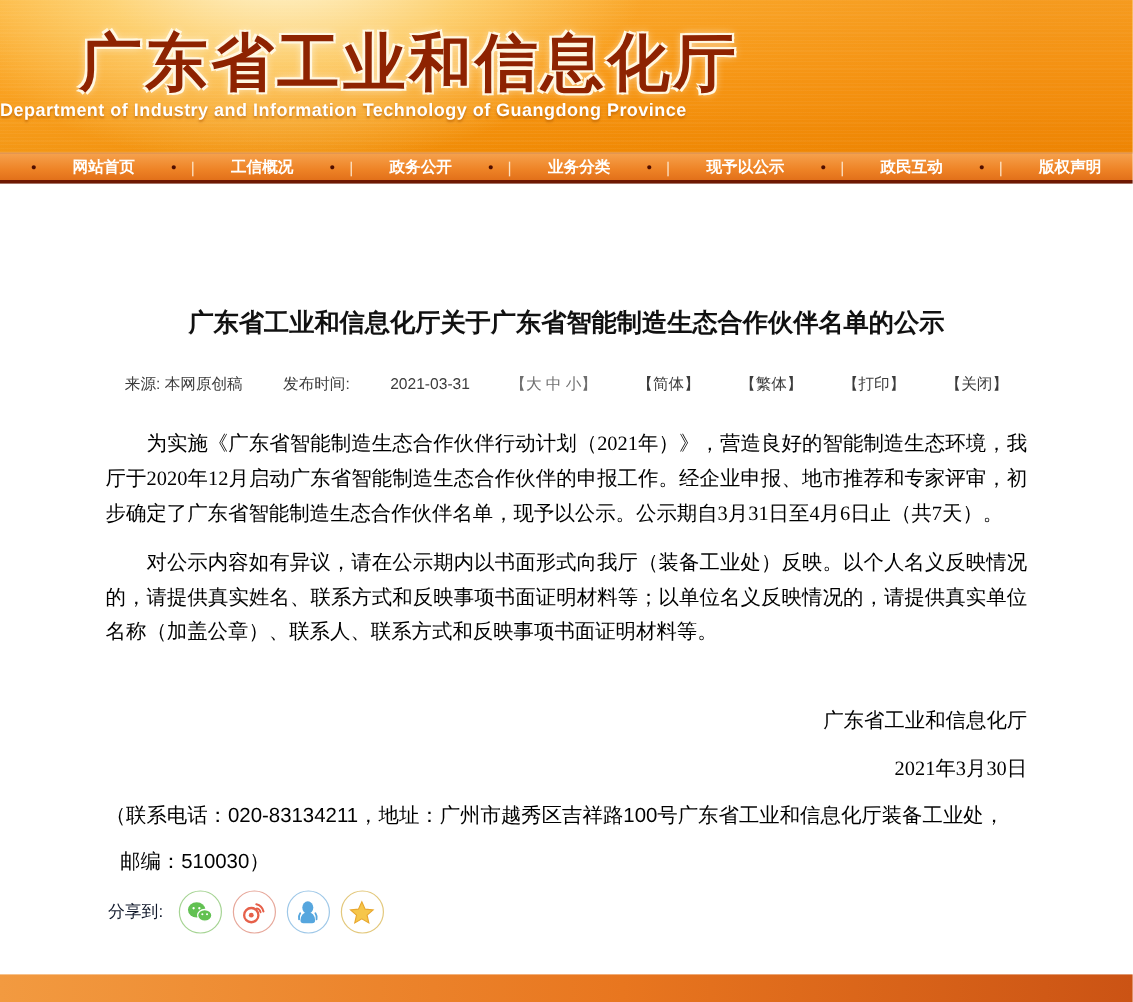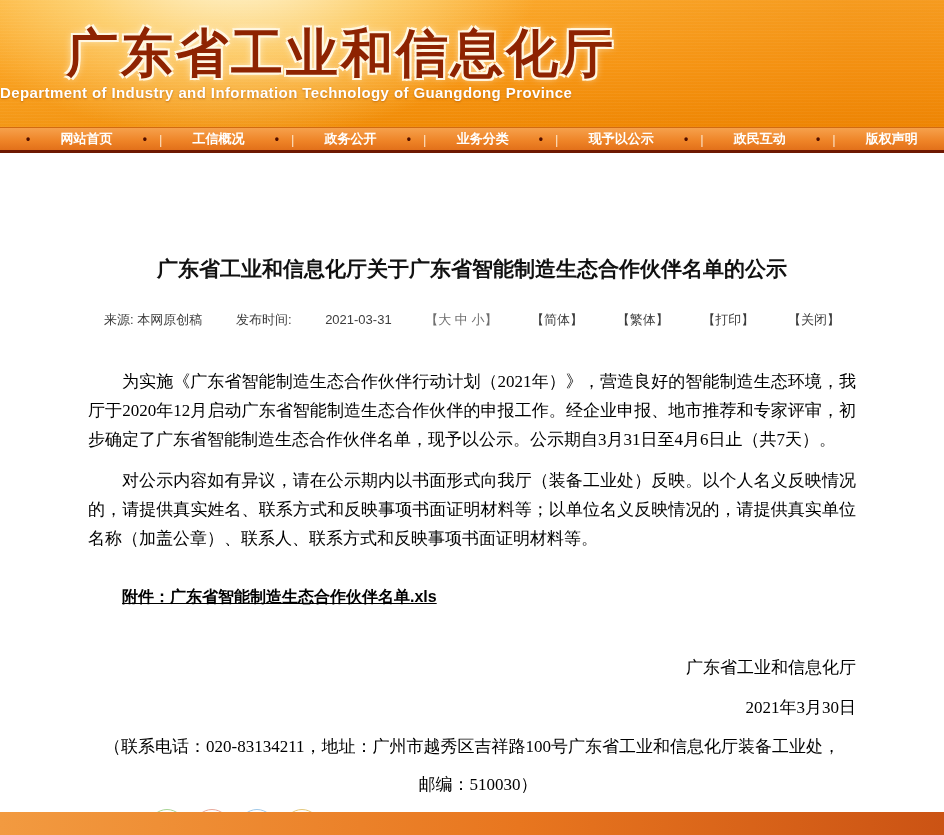--- a/index.html
+++ b/index.html
@@ -39,33 +39,33 @@
   .nav-sep .pipe{color:rgba(255,243,225,0.85);font-weight:normal;}
   
   .article{padding:0 88px;}
   .article-title{
     text-align:center;margin-top:102px;font-size:21px;font-weight:bold;color:#111111;
   }
   .meta{text-align:center;margin-top:28px;font-size:13px;color:#3c3c3c;white-space:nowrap;}
   .meta span{margin:0 15px;}
   .meta .ctrl{cursor:pointer;}
   .meta .size-ctrl{color:#6f6f6f;}
-  .body-text{margin-top:38px;}
+  .body-text{margin-top:26px;}
   .body-text p{
     margin:0;font-family:"Liberation Serif",serif;font-size:17px;line-height:29px;
     color:#000000;text-align:justify;text-indent:34px;
   }
   .body-text p + p{margin-top:12px;}
   .attachment{
     display:inline-block;margin-top:34px;margin-left:34px;
     font-size:16px;font-weight:bold;color:#000000;text-decoration:underline;cursor:pointer;
   }
   .signature{text-align:right;margin-top:48px;font-family:"Liberation Serif",serif;font-size:17px;color:#000;}
   .signature .sig-date{margin-top:17px;}
-  .contact{margin-top:16px;font-family:Liberation Serif, serif;font-size:17px;color:#000;text-align:center;}
+  .contact{margin-top:16px;font-family:Liberation Sans, sans-serif;font-size:17px;color:#000;}
   .contact .line2{margin-top:15px;padding-left:12px;}
   
   .share{display:flex;align-items:center;gap:9px;margin-top:13px;padding-left:2px;}
   .share-label{font-size:14px;color:#0f172a;margin-right:4px;}
   .share-btn{
     width:36px;height:36px;border-radius:50%;background:#fff;
     display:flex;align-items:center;justify-content:center;cursor:pointer;box-sizing:border-box;
   }
   .share-btn.wechat{border:1px solid #a6d494;}
   .share-btn.weibo{border:1px solid #e7a89b;}
@@ -133,21 +133,20 @@
     <span class="ctrl">【繁体】</span>
     <span class="ctrl">【打印】</span>
     <span class="ctrl">【关闭】</span>
   </div>
 
   <div class="body-text">
     <p>为实施《广东省智能制造生态合作伙伴行动计划（2021年）》，营造良好的智能制造生态环境，我厅于2020年12月启动广东省智能制造生态合作伙伴的申报工作。经企业申报、地市推荐和专家评审，初步确定了广东省智能制造生态合作伙伴名单，现予以公示。公示期自3月31日至4月6日止（共7天）。</p>
     <p>对公示内容如有异议，请在公示期内以书面形式向我厅（装备工业处）反映。以个人名义反映情况的，请提供真实姓名、联系方式和反映事项书面证明材料等；以单位名义反映情况的，请提供真实单位名称（加盖公章）、联系人、联系方式和反映事项书面证明材料等。</p>
   </div>
 
-  <a class="attachment"><span>附件：</span><span>广东省智能制造生态合作伙伴名单.xls</span></a>
 
   <div class="signature">
     <div class="sig-org">广东省工业和信息化厅</div>
     <div class="sig-date">2021年3月30日</div>
   </div>
 
   <div class="contact">
     <div class="line1">（联系电话：020-83134211，地址：广州市越秀区吉祥路100号广东省工业和信息化厅装备工业处，</div>
     <div class="line2">邮编：510030）</div>
   </div>

